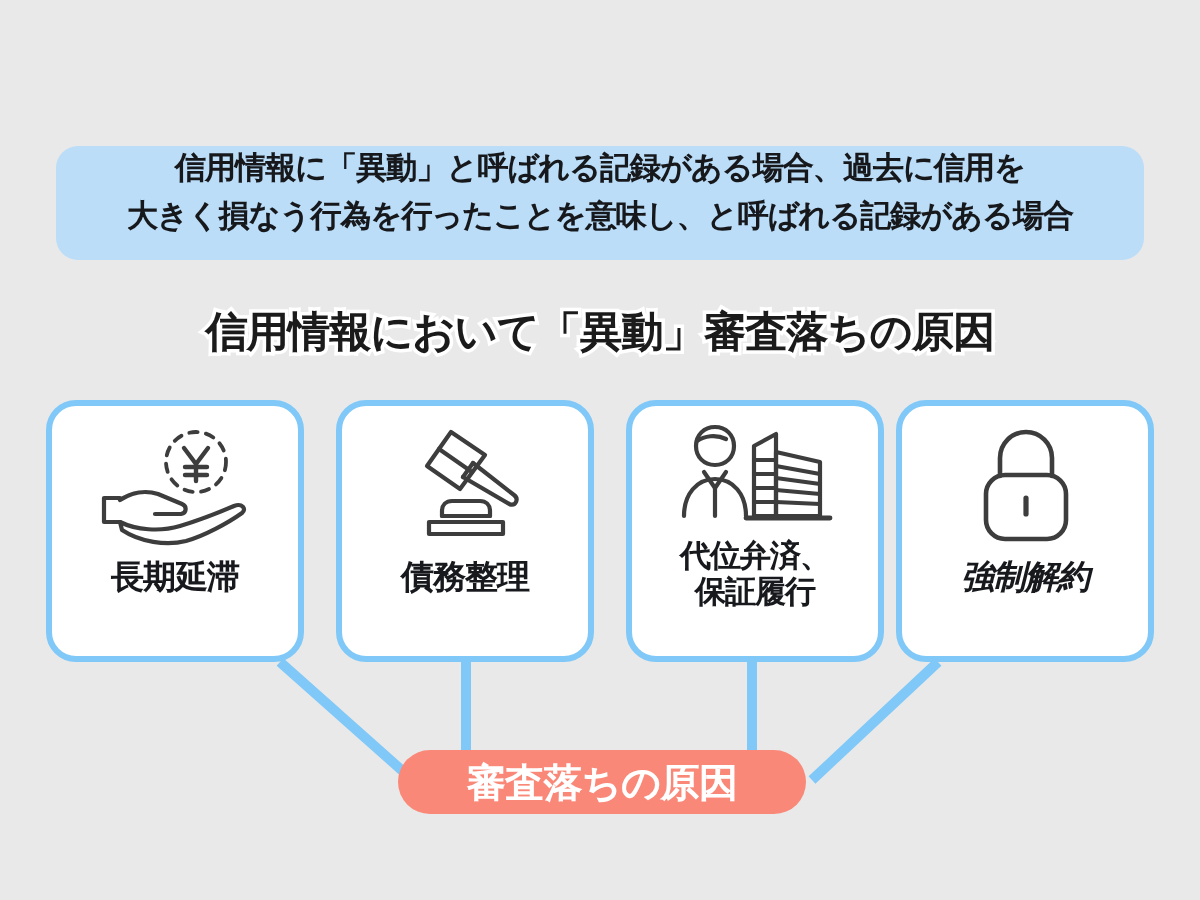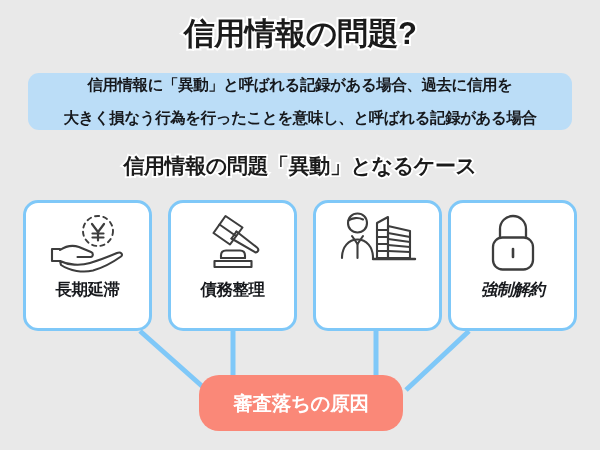--- a/index.html
+++ b/index.html
@@ -43,21 +43,21 @@
     left: 28px;
     top: 73px;
     width: 544px;
     height: 57px;
     background: #bbddf7;
     border-radius: 11px;
     box-sizing: border-box;
     display: flex;
     flex-direction: column;
     align-items: center;
-    justify-content: space-between;
+    justify-content: flex-start;
   }
   .infobox .line {
     font-size: 15.5px;
     font-weight: bold;
     color: #16181c;
     line-height: 1.52;
     letter-spacing: -0.45px;
     white-space: nowrap;
   }
 
@@ -125,49 +125,48 @@
   }
   .card-3 .card-icon { margin-top: 1px; height: 66px; }
   .card-3 .card-label { font-size: 15.5px; }
 
   
   .pill {
     position: absolute;
     left: 199px;
     top: 375px;
     width: 204px;
-    height: 56px;
+    height: 32px;
     background: #fa8878;
     border-radius: 20px;
     display: flex;
     align-items: center;
     justify-content: center;
     box-sizing: border-box;
   }
   .pill-label {
     font-size: 19.5px;
     font-weight: bold;
     color: #ffffff;
     letter-spacing: -0.3px;
     white-space: nowrap;
   }
 </style>
 </head>
 <body>
 
 <div id="stage">
 
-  <div class="title">信用情報の問題?</div>
 
   <div class="infobox">
     <div class="line">信用情報に「異動」と呼ばれる記録がある場合、過去に信用を</div>
     <div class="line">大きく損なう行為を行ったことを意味し、と呼ばれる記録がある場合</div>
   </div>
 
-  <div class="subtitle">信用情報の問題「異動」となるケース</div>
+  <div class="subtitle">信用情報において「異動」審査落ちの原因</div>
 
   <svg id="connectors" viewBox="0 0 600 450">
 
     <path d="M 140 331 L 212 395" stroke="#7fc8f8" stroke-width="5" fill="none" stroke-linecap="butt"></path>
 
     <path d="M 233 331 L 233 395" stroke="#7fc8f8" stroke-width="5" fill="none" stroke-linecap="butt"></path>
 
     <path d="M 376 331 L 376 395" stroke="#7fc8f8" stroke-width="5" fill="none" stroke-linecap="butt"></path>
 
     <path d="M 469 331 L 406 390" stroke="#7fc8f8" stroke-width="5" fill="none" stroke-linecap="butt"></path>
@@ -230,20 +229,24 @@
 
         <path d="M40 52 L40 17 L51 11 L51 52 Z"></path>
         <path d="M40 24 L51 24 M40 31 L51 31 M40 38 L51 38 M40 45 L51 45"></path>
 
         <path d="M51 52 L51 20 L73 25 L73 52 Z"></path>
         <path d="M51 27 L73 31 M51 33 L73 36 M51 39 L73 41 M51 45 L73 46"></path>
 
         <path d="M36 53 L78 53" stroke-width="2.4"></path>
       </svg>
     </div>
+    <div class="card-label">
+      <div>代位弁済、</div>
+      <div>保証履行</div>
+    </div>
   </div>
 
   <div class="card card-4">
     <div class="card-icon">
       <svg width="62" height="64" viewBox="0 0 62 64" fill="none" stroke="#3d3d3d" stroke-width="2.3" stroke-linecap="round" stroke-linejoin="round">
 
         <path d="M18 27 V18 C18 10.8 23.8 5 31 5 C38.2 5 44 10.8 44 18 V27"></path>
 
         <rect x="11" y="26.5" width="40" height="32" rx="9.5"></rect>
 

